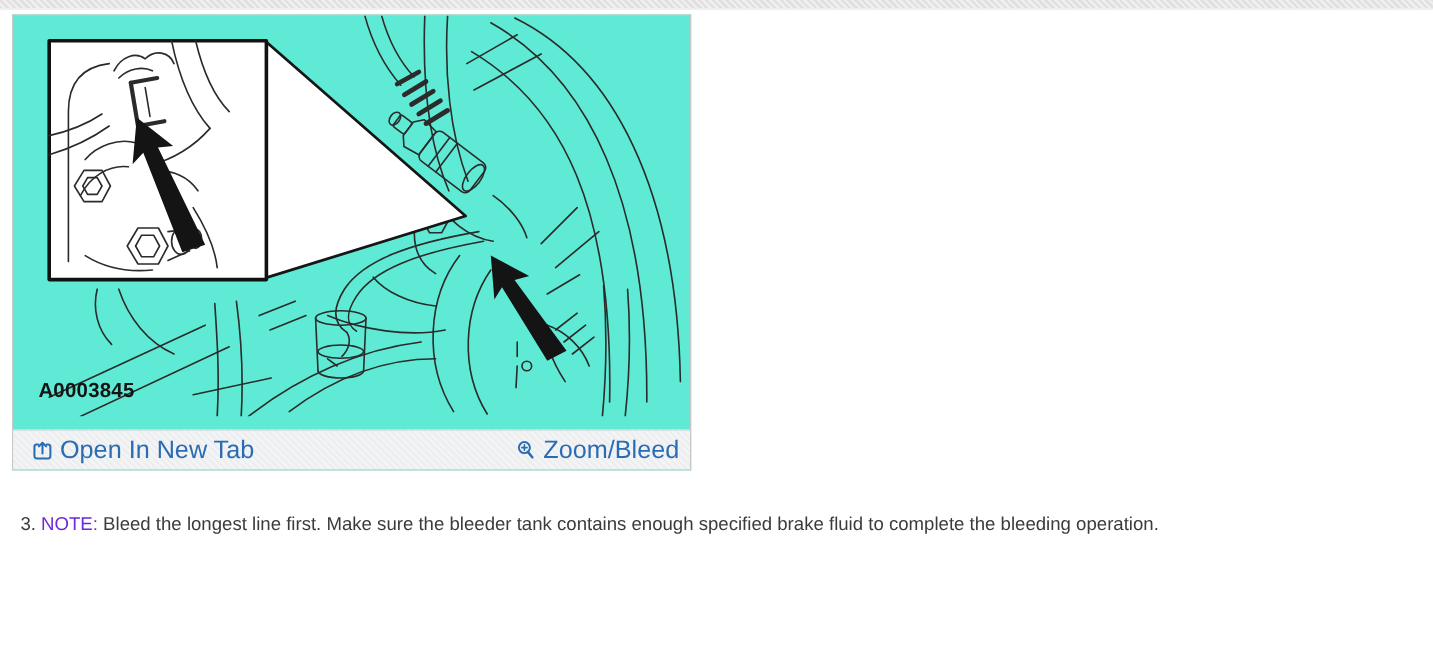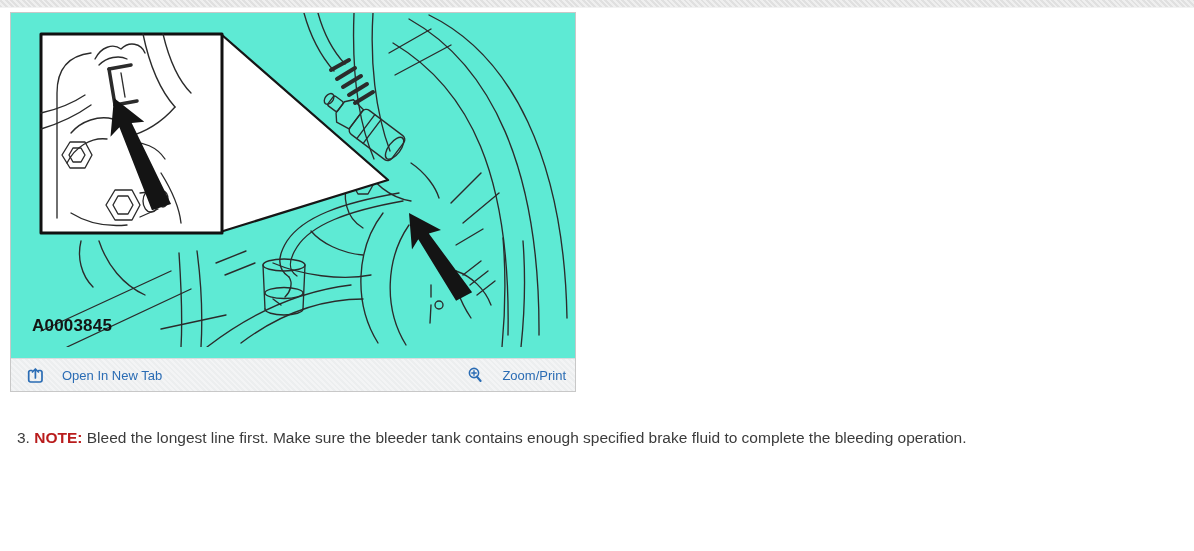--- a/index.html
+++ b/index.html
@@ -28,31 +28,31 @@
   }
   .figure-footer {
     position:absolute; left:0; bottom:0; width:564px; height:33px;
     display:flex; align-items:center; justify-content:space-between;
     padding:0 9px 0 16px;
     background-color:#eef0f1;
     background-image:repeating-linear-gradient(45deg,#eceeef 0 2px,#f3f4f5 2px 4px);
     border-top:1px solid #d9dcde;
   }
   .figure-link {
-    display:inline-flex; align-items:center; gap:18px;
-    color:#2a6cb4; font-size:13px; cursor:pointer; text-decoration:none;
+    display:inline-flex; align-items:center; gap:6px;
+    color:#2a6cb4; font-size:21px; cursor:pointer; text-decoration:none;
     line-height:1;
   }
   .figure-link svg { display:block; }
   .instructions {
     position:absolute; left:13px; top:426px; right:8px;
     font-size:15.5px; line-height:23px; color:#3b3b3b;
   }
   .note-line { margin-left:4px; margin-bottom:23px; }
-  .note-label { font-weight:bold; color:#b91c1c;text-align:center; }
+  .note-label { font-weight:normal; color:#6d28d9;text-align:center; }
   .step-para { text-indent:16px; }
   .step-line { margin-left:4px; }
   .diagram { stroke:#2b2b2b; fill:none; stroke-width:1.35; stroke-linecap:round; stroke-linejoin:round; }
 </style>
 </head>
 <body>
 
 <div class="top-strip"></div>
 
 <div class="figure-panel">
@@ -195,21 +195,21 @@
       </svg>
       <span>Open In New Tab</span>
     </span>
 
     <span class="figure-link">
       <svg width="18" height="18" viewBox="0 0 18 18">
         <circle cx="8" cy="7" r="4.6" fill="none" stroke="#2a6cb4" stroke-width="1.6"></circle>
         <path d="M 8,4.8 V 9.2 M 5.8,7 H 10.2" stroke="#2a6cb4" stroke-width="1.4" stroke-linecap="round"></path>
         <path d="M 10.9,10.6 L 14.6,15" stroke="#2a6cb4" stroke-width="2.1" stroke-linecap="round"></path>
       </svg>
-      <span>Zoom/Print</span>
+      <span>Zoom/Bleed</span>
     </span>
   </div>
 </div>
 
 <div class="instructions">
   <div class="note-line">
     <span>3.</span>
     <span class="note-label">NOTE:</span><span> Bleed the longest line first. Make sure the bleeder tank contains enough specified brake fluid to complete the bleeding operation.</span>
   </div>
 </div>

